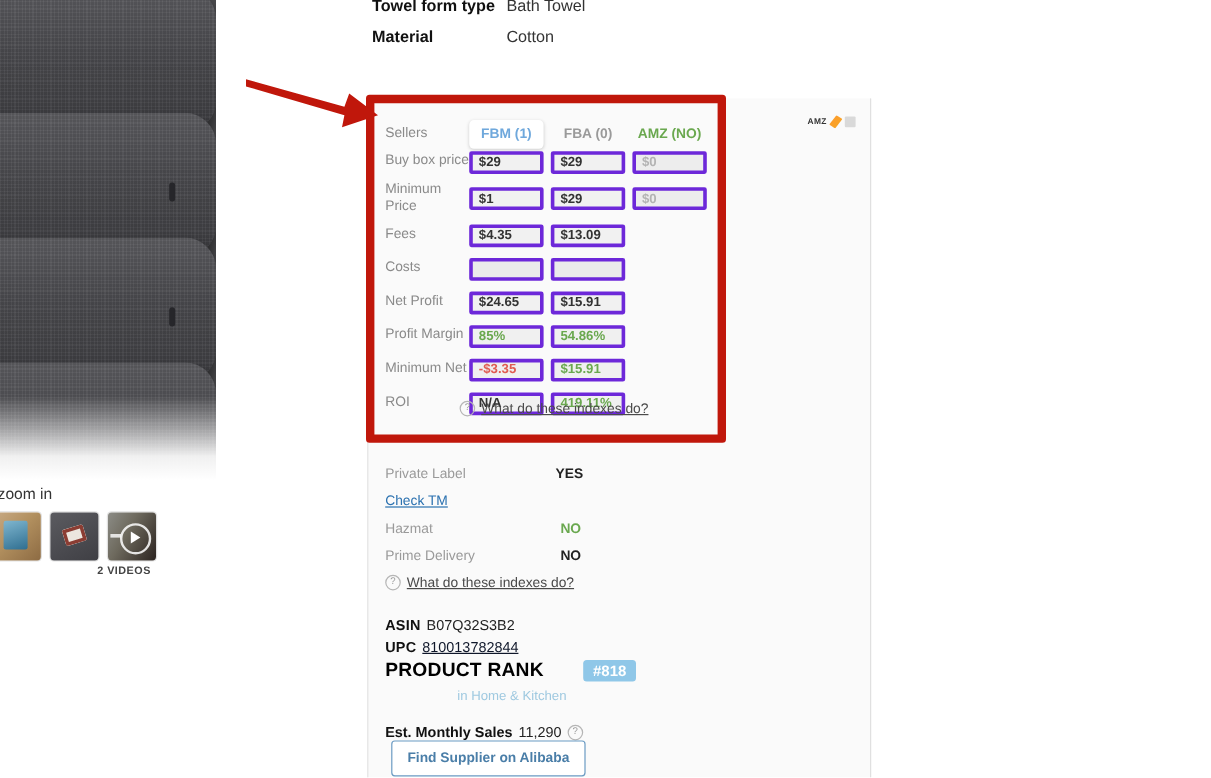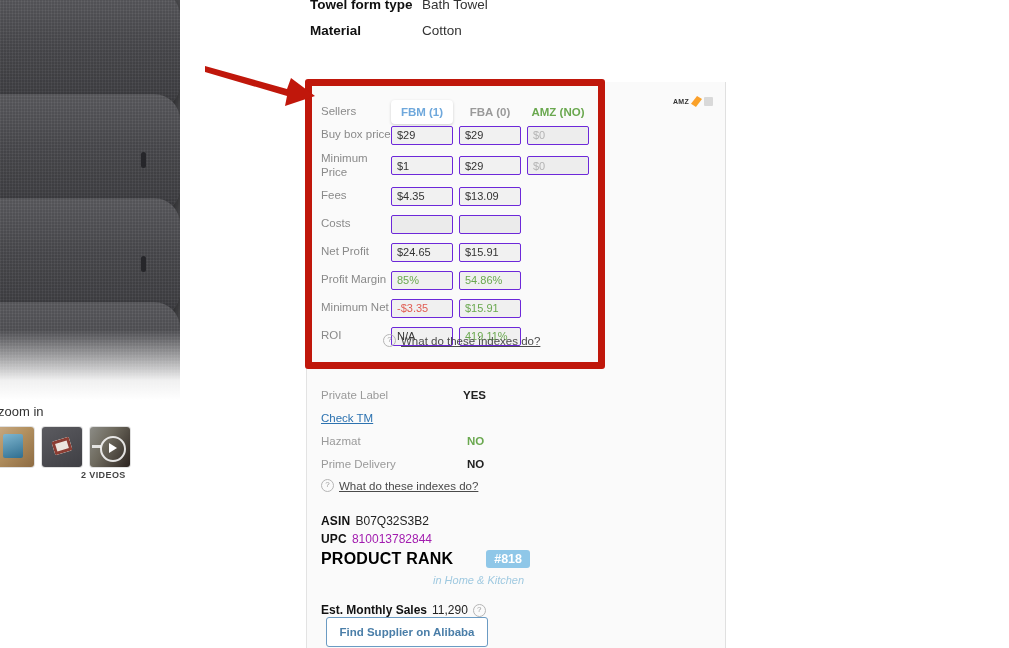--- a/index.html
+++ b/index.html
@@ -109,23 +109,24 @@
     position:absolute;left:14px;top:18px;width:330px;
   }
   .calc-row{
     display:flex;align-items:center;margin-bottom:6px;min-height:22px;
   }
   .calc-label{
     width:70px;flex:none;font-size:11.5px;color:#8a8a8a;line-height:1.18;
   }
   .calc-cell{width:62px;flex:none;margin-right:6px;}
   .cell-box{
-    height:19px;border:1px solid #6d28d9;background:#ededed;border-radius:2px;
+    height:19px;border:3px solid #6d28d9;background:#ededed;border-radius:2px;
     font-size:11px;color:#333;display:flex;align-items:center;padding:0 5px;
     box-sizing:border-box;
+    font-weight:bold;
   }
   .cell-box.muted{color:#b3b3b3;}
   .cell-box.green{color:#6aa84f;background:#f0f0f0;}
   .cell-box.red{color:#e05c52;background:#f0f0f0;}
   .cell-box.empty{background:#ebebeb;}
   .cell-box.plain{background:#f1f1f1;}
   .cell-none{height:19px;}
 
   
   #seller-row{display:flex;align-items:center;margin-bottom:0;}
@@ -168,27 +169,27 @@
   .idx-val.green{color:#6aa84f;}
   .idx-val.dark{color:#222;}
   .link-blue{font-size:11.5px;color:#2c72b0;text-decoration:underline;}
   #idx-help{margin-top:6px;}
 
   
   #asin-block{position:absolute;left:14px;top:432px;width:330px;}
   .asin-line{font-size:12px;color:#111;margin-bottom:4px;display:flex;align-items:center;}
   .asin-key{font-weight:bold;letter-spacing:.2px;margin-right:5px;}
   .asin-val{color:#222;}
-  .asin-val.link{color:#a21caf;}
+  .asin-val.link{color:#0f172a;text-decoration:underline;}
   #rank-line{display:flex;align-items:center;margin-top:2px;}
   #rank-badge{
     background:#8fc7e8;color:#fff;font-weight:bold;font-size:12.5px;
     padding:2px 8px;border-radius:3px;margin-left:28px;
   }
-  #rank-cat{font-size:11px;color:#9fc9e0;margin-left:112px;margin-top:6px;display:block;font-style:italic;}
+  #rank-cat{font-size:11px;color:#9fc9e0;margin-left:60px;margin-top:6px;display:block;}
   #sales-line{margin-top:17px;display:flex;align-items:center;gap:5px;font-size:12px;}
   #sales-line .lbl{font-weight:bold;color:#111;}
   #sales-line .num{color:#222;}
 
   
   #alibaba-btn{
     position:absolute;left:19px;top:535px;width:160px;height:28px;
     border:1px solid #6b9bc3;border-radius:3px;background:#fff;
     display:flex;align-items:center;justify-content:center;
     font-size:11.5px;font-weight:bold;color:#4a7ea8;cursor:pointer;

